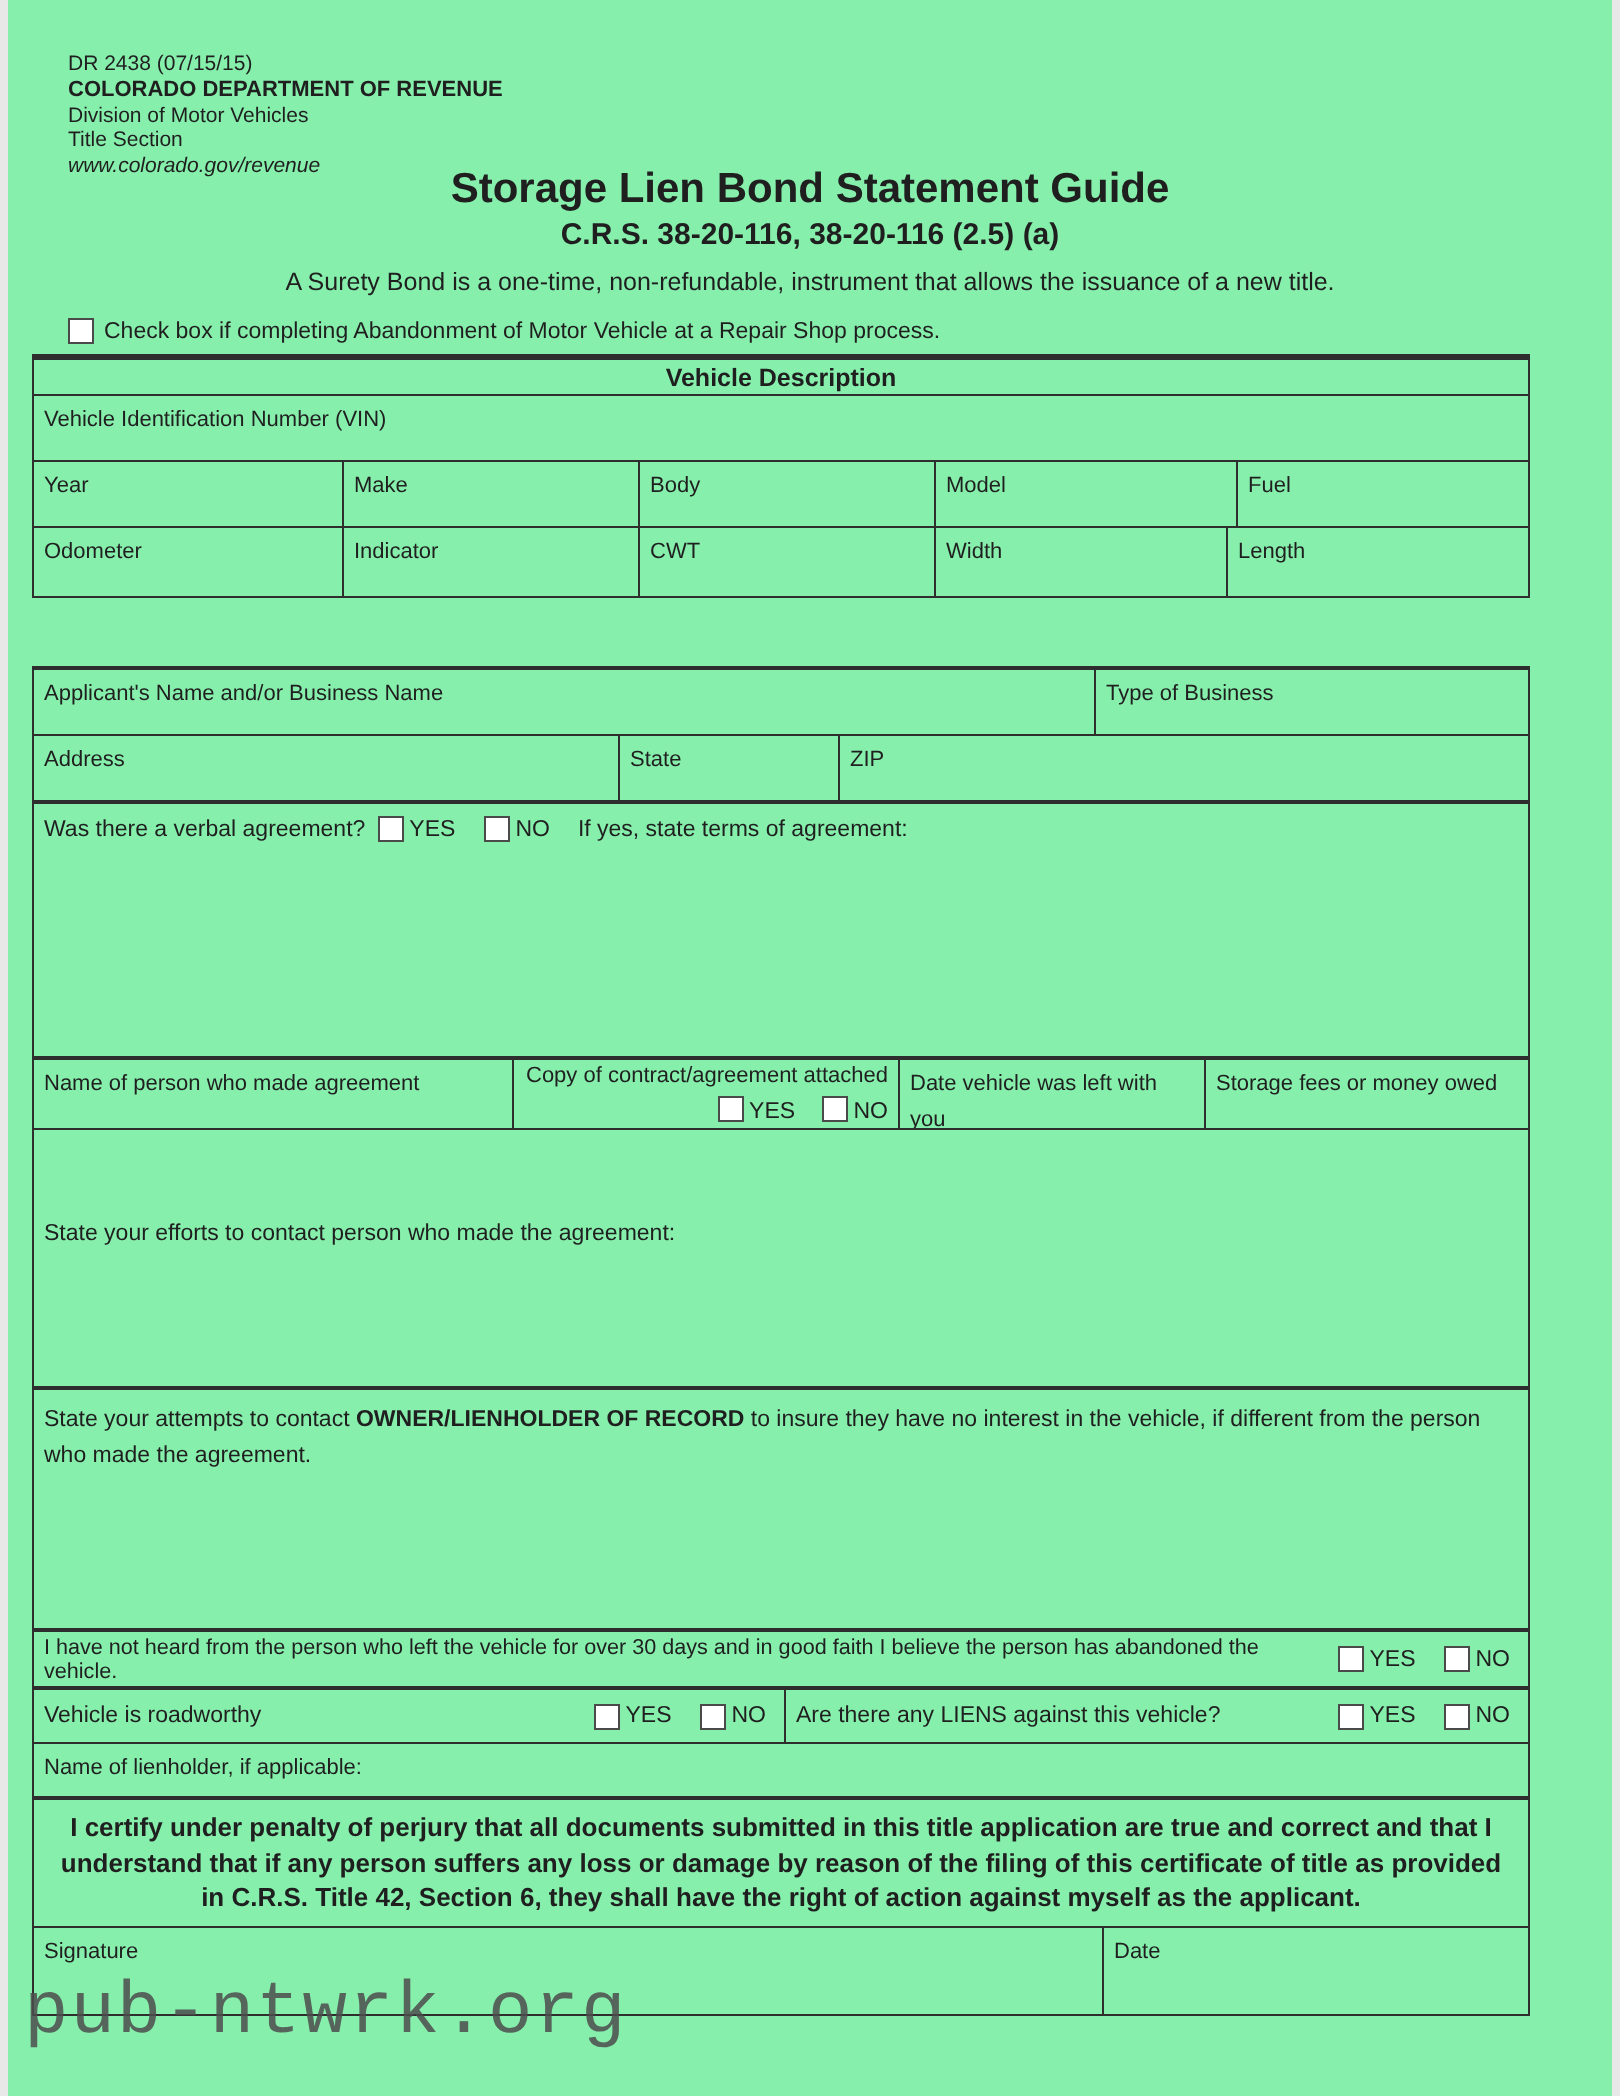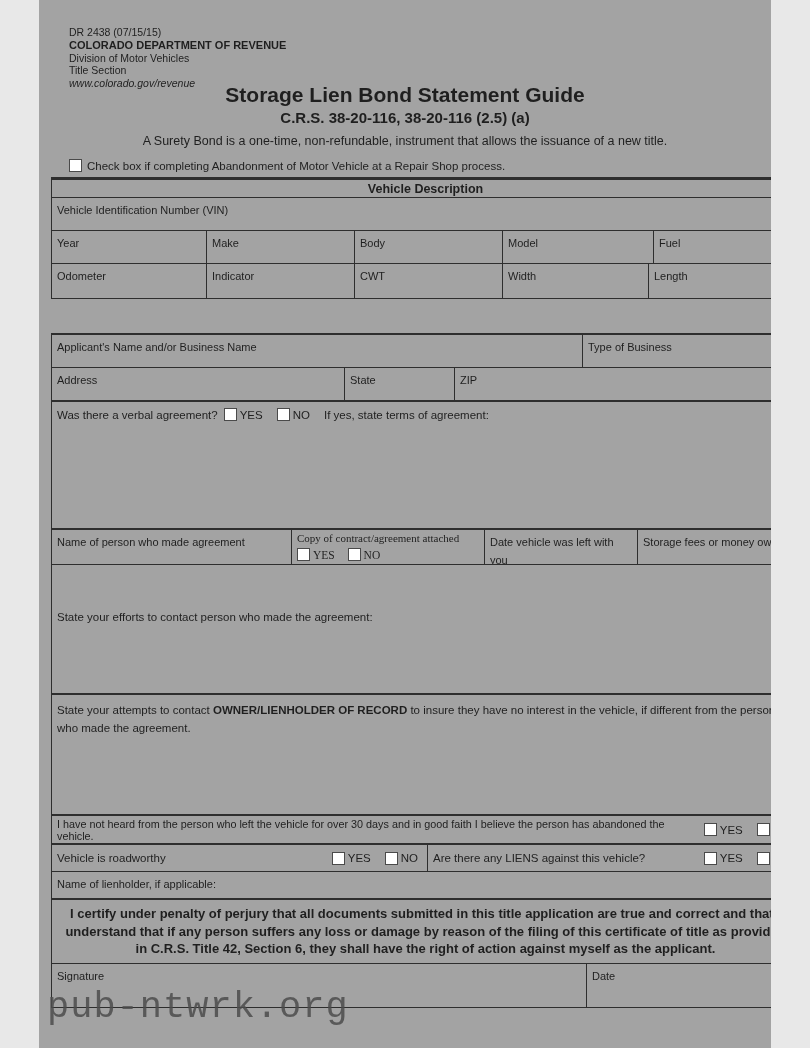--- a/index.html
+++ b/index.html
@@ -1,17 +1,17 @@
 <!DOCTYPE html>
 <html><head>
 <meta charset="utf-8">
 <style>
   html,body{margin:0;padding:0;background:#e8e8e8;}
   .page{
-    width:732px;height:1048px;background:#a3a3a3;position:relative;
+    width:802px;height:1048px;background:#86efac;position:relative;
     font-family:"Liberation Sans", sans-serif;color:#1f1f1f;margin:0 auto;
     overflow:hidden;
   }
   
   .letterhead{position:absolute;left:30px;top:26px;line-height:1.2;}
   .lh-form{font-size:10.5px;}
   .lh-dept{font-size:11px;font-weight:bold;}
   .lh-line{font-size:10.5px;}
   .lh-site{font-size:10.5px;font-style:italic;}
   
@@ -124,21 +124,21 @@
             </span>
           <span style="margin-left:8px;">If yes, state terms of agreement:</span>
         </div>
       </div>
     </div>
 
     <div class="row" style="height:35px;">
       <div class="cell" style="width:239px;">
         <span class="lbl">Name of person who made agreement</span>
       </div>
-      <div class="cell" style="width:193px;text-align:left;font-family:Liberation Serif, serif;">
+      <div class="cell" style="width:193px;text-align:right;">
         <div class="lbl">Copy of contract/agreement attached</div>
         <div style="margin-top:2px;font-size:11.5px;">
           <span class="cb-inline"></span><span>YES</span>
           <span class="cb-inline" style="margin-left:10px;"></span><span>NO</span>
         </div>
       </div>
       <div class="cell" style="width:153px;">
         <span class="lbl">Date vehicle was left with you</span>
       </div>
       <div class="cell" style="flex:1;">

